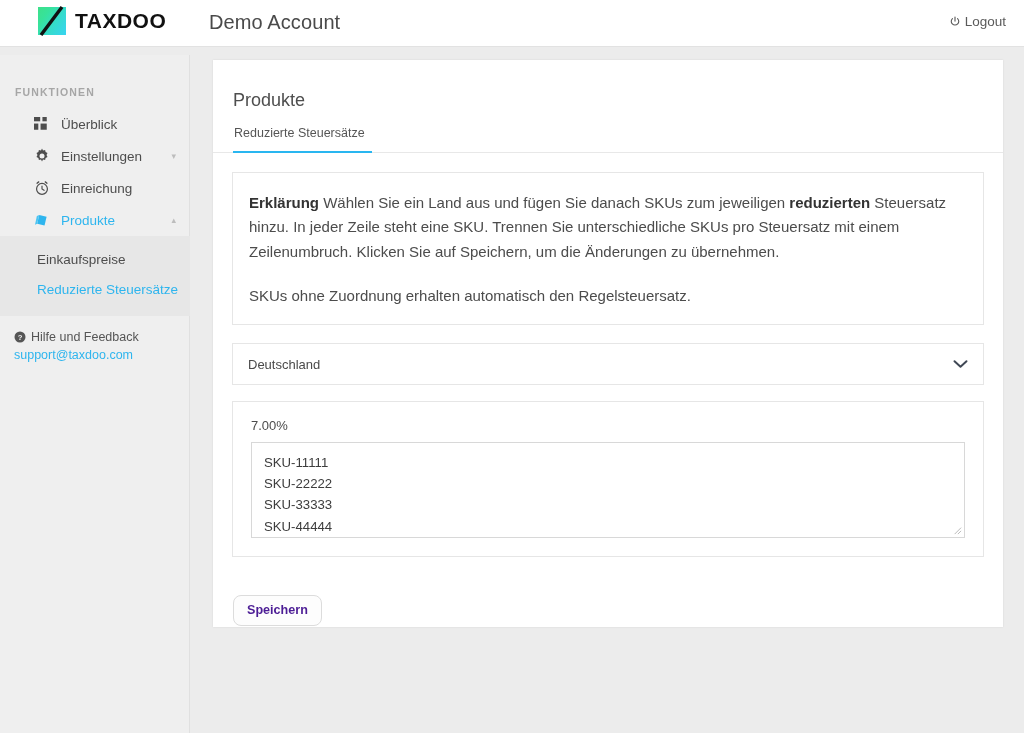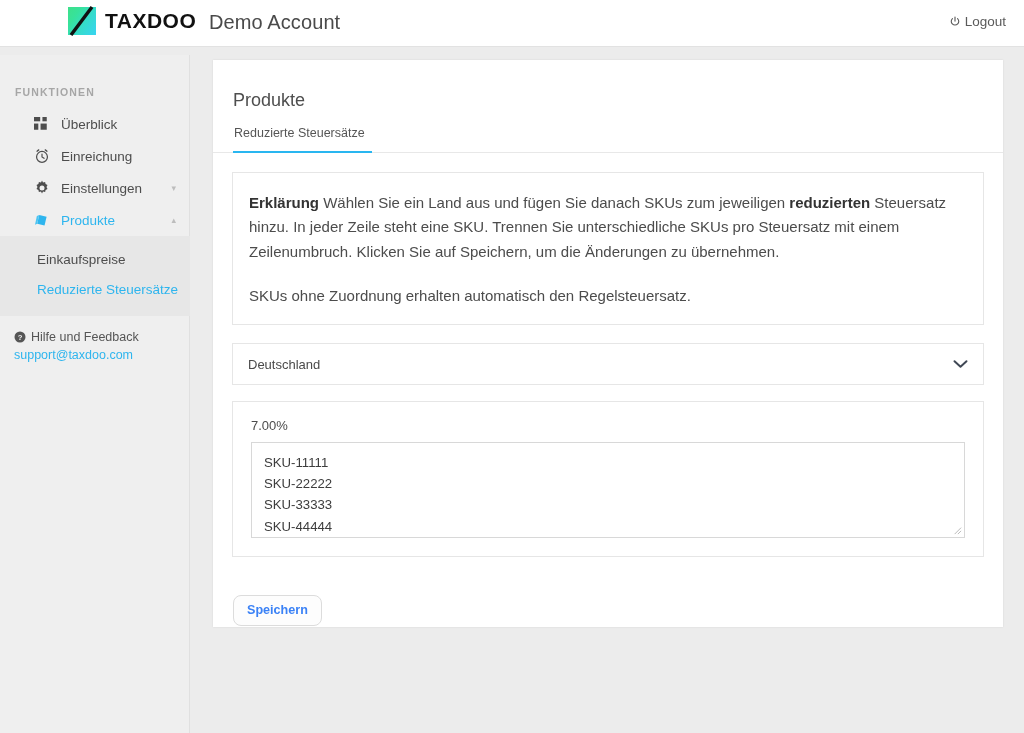--- a/index.html
+++ b/index.html
@@ -15,21 +15,21 @@
   
   #topbar {
     position: absolute; top: 0; left: 0;
     width: 1024px; height: 47px;
     background: #ffffff;
     border-bottom: 1px solid #e2e2e2;
     z-index: 5;
   }
   #brand {
     position: absolute; left: 38px; top: 7px;
-    display: flex; align-items: center; gap: 9px; margin-left: 30px;
+    display: flex; align-items: center; gap: 9px;
   }
   .logo-mark {
     position: relative;
     width: 28px; height: 28px;
     background: linear-gradient(125deg, #3ee08a 0%, #37e29b 28%, #35dcc9 58%, #38d4f2 100%);
     overflow: visible;
   }
   .logo-slash {
     position: absolute; left: -3px; top: -3px;
     width: 34px; height: 34px;
@@ -190,21 +190,21 @@
 
   #save-button {
     margin: 38px 0 0 1px;
     display: inline-block;
     padding: 7px 13px 8px 13px;
     border: 1px solid #dcdcdc;
     background: #fdfdfd;
     font-family: "Liberation Sans", sans-serif;
     font-size: 12.6px;
     font-weight: bold;
-    color: #3b82f6;
+    color: #4c1d95;
     cursor: pointer;
     border-radius: 8px;
   }
 </style>
 </head>
 <body>
 
 <div id="topbar">
 
   <div id="brand">
@@ -240,39 +240,39 @@
           <rect x="9" y="0" width="4.6" height="4.6" fill="#4d4d4d"></rect>
           <rect x="0" y="7" width="4.6" height="6.6" fill="#4d4d4d"></rect>
           <rect x="7" y="7" width="6.6" height="6.6" fill="#4d4d4d"></rect>
         </svg>
       </span>
       <span>Überblick</span>
     </div>
 
     <div class="nav-item">
       <span class="nav-ico">
+        <svg width="16" height="16" viewBox="0 0 16 16">
+          <path fill="#4d4d4d" d="M8 0.6 l1 1.9 2.1-.5 .5 2.1 1.9 1 -1 1.9 1 1.9 -1.9 1 -.5 2.1 -2.1-.5 -1 1.9 -1-1.9 -2.1 .5 -.5-2.1 -1.9-1 1-1.9 -1-1.9 1.9-1 .5-2.1 2.1 .5z"></path>
+          <circle cx="8" cy="8" r="2.5" fill="#efefef"></circle>
+        </svg>
+      </span>
+      <span>Einstellungen</span>
+      <span class="nav-caret">▾</span>
+    </div>
+
+    <div class="nav-item">
+      <span class="nav-ico">
         <svg width="16" height="16" viewBox="0 0 18 18">
           <circle cx="9" cy="10" r="6.1" fill="none" stroke="#4d4d4d" stroke-width="1.35"></circle>
           <path d="M9 6.7 V10 l2.3 1.6" fill="none" stroke="#4d4d4d" stroke-width="1.3" stroke-linecap="round"></path>
           <path d="M3.4 3.6 L5.3 2.1" stroke="#4d4d4d" stroke-width="1.5" stroke-linecap="round"></path>
           <path d="M14.6 3.6 L12.7 2.1" stroke="#4d4d4d" stroke-width="1.5" stroke-linecap="round"></path>
         </svg>
       </span>
       <span>Einreichung</span>
-    </div>
-
-    <div class="nav-item">
-      <span class="nav-ico">
-        <svg width="16" height="16" viewBox="0 0 16 16">
-          <path fill="#4d4d4d" d="M8 0.6 l1 1.9 2.1-.5 .5 2.1 1.9 1 -1 1.9 1 1.9 -1.9 1 -.5 2.1 -2.1-.5 -1 1.9 -1-1.9 -2.1 .5 -.5-2.1 -1.9-1 1-1.9 -1-1.9 1.9-1 .5-2.1 2.1 .5z"></path>
-          <circle cx="8" cy="8" r="2.5" fill="#efefef"></circle>
-        </svg>
-      </span>
-      <span>Einstellungen</span>
-      <span class="nav-caret">▾</span>
     </div>
 
     <div class="nav-item active-top">
       <span class="nav-ico">
         <svg width="17" height="17" viewBox="0 0 18 18">
           <path fill="#2eb5ee" d="M6.6 3.1 L14.4 5 L12.2 14.3 L4.4 12.4 Z"></path>
           <path fill="#4dc4f2" d="M4.1 4.3 L6.6 3.1 L4.4 12.4 L2.1 13.5 Z"></path>
         </svg>
       </span>
       <span>Produkte</span>

